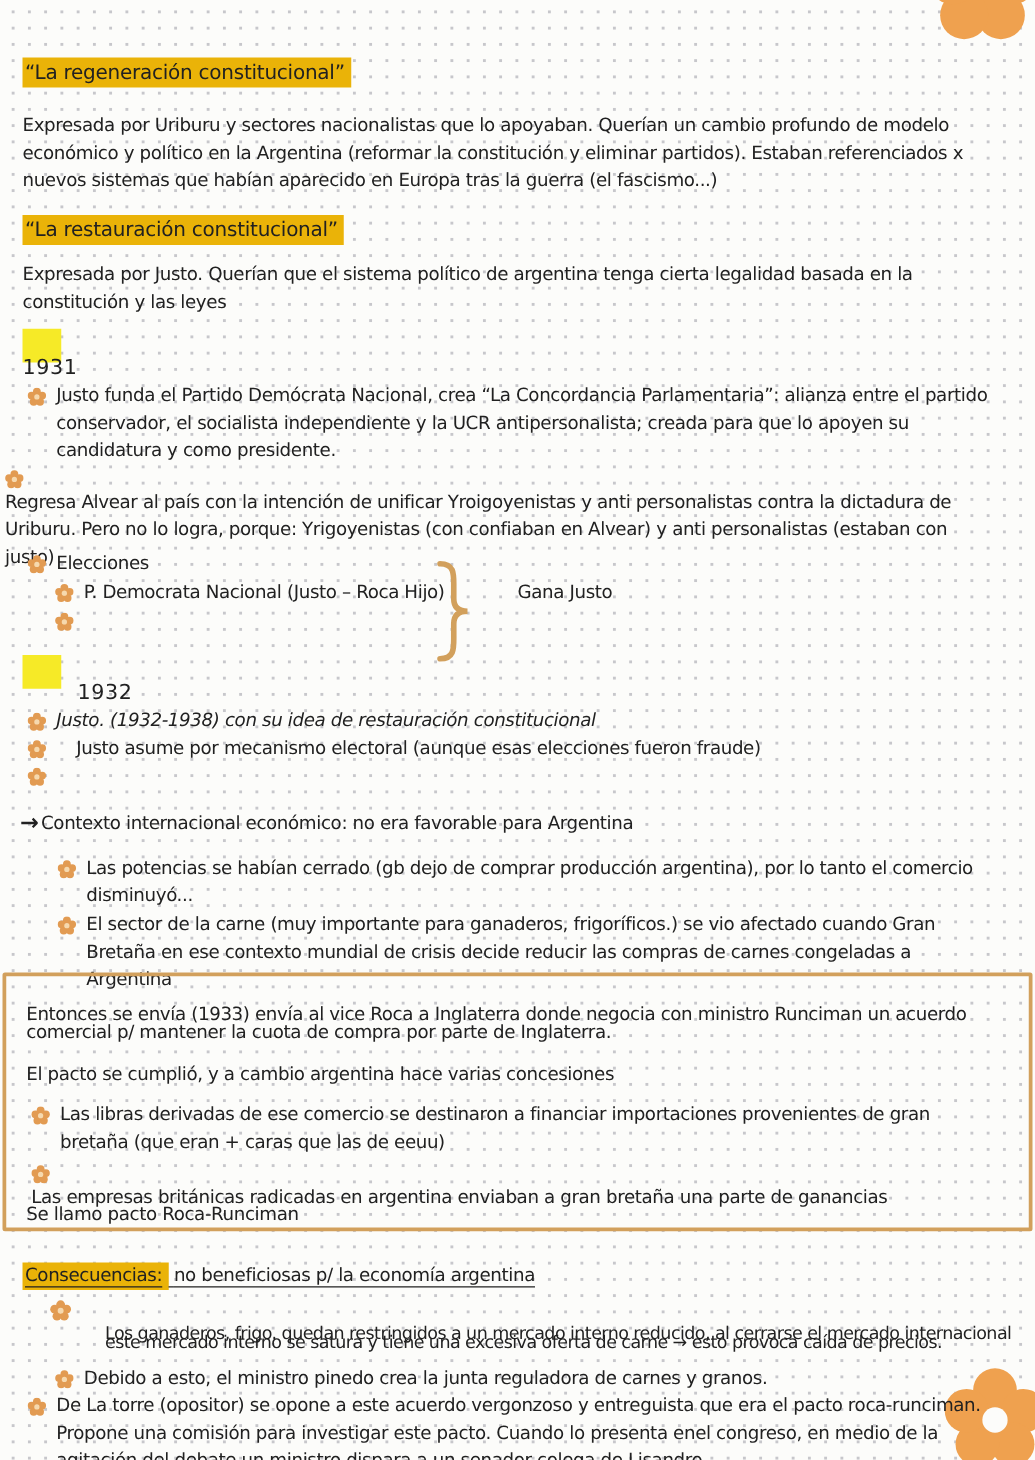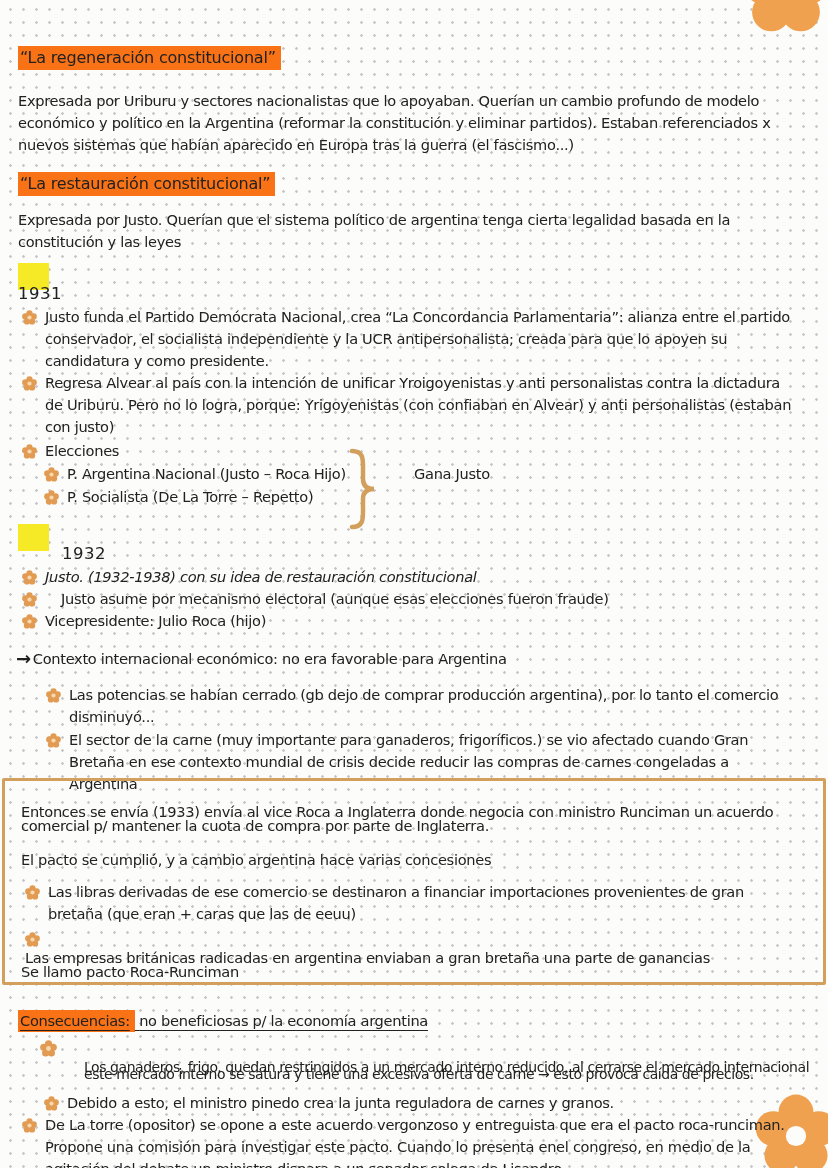--- a/index.html
+++ b/index.html
@@ -5,21 +5,21 @@
   html,body{margin:0;padding:0;}
   body{
     width:828px;height:1168px;overflow:hidden;position:relative;
     background-color:#fcfcfa;
     background-image:radial-gradient(circle,#c7c7cb 1.15px,rgba(0,0,0,0) 1.5px);
     background-size:13px 13px;background-position:4px 3px;
     font-family:"DejaVu Sans",sans-serif;color:#212121;
   }
   .abs{position:absolute;}
   .txt{font-size:14.6px;line-height:22px;letter-spacing:-0.3px;}
-  .hl{background:#f97316;padding:2px 5px 3px 2px;display:inline;}
+  .hl{background:#eab308;padding:2px 5px 3px 2px;display:inline;}
   .heading{font-size:16px;letter-spacing:-0.2px;font-weight:500;}
   .year{font-size:16.5px;letter-spacing:0.5px;}
   .year-hl{width:31px;height:27px;background:#f6ea27;}
   .bullet{display:flex;align-items:flex-start;}
   .bicon{flex:0 0 auto;margin-top:4px;margin-right:8px;line-height:0;}
   .nowrap{white-space:nowrap;}
   .underl{text-decoration:underline;text-underline-offset:4px;text-decoration-thickness:1.4px;}
   .boxed{border:3px solid #d2a05c;border-radius:2px;background:transparent;}
   .overlap-wrap{position:relative;}
   .overlap-wrap > div{position:absolute;left:0;white-space:nowrap;}
@@ -71,21 +71,21 @@
           <circle cx="10" cy="4.5" r="4.2"></circle>
           <circle cx="15.6" cy="8.6" r="4.2"></circle>
           <circle cx="13.4" cy="15.2" r="4.2"></circle>
           <circle cx="6.6" cy="15.2" r="4.2"></circle>
           <circle cx="4.4" cy="8.6" r="4.2"></circle>
         </g>
         <circle cx="10" cy="10" r="2.8" fill="#f6d9ae"></circle>
       </svg></span>
   <span>Justo funda el Partido Demócrata Nacional, crea “La Concordancia Parlamentaria”: alianza entre el partido conservador, el socialista independiente y la UCR antipersonalista; creada para que lo apoyen su candidatura y como presidente.</span>
 </div>
-<div class="abs bullet txt" style="left:22px;top:372px;width:778px;">
+<div class="abs bullet txt" style="left:4px;top:372px;width:778px;flex-direction:column;">
   <span class="bicon"><svg width="15" height="15" viewBox="0 0 20 20">
         <g fill="#e29b52">
           <circle cx="10" cy="4.5" r="4.2"></circle>
           <circle cx="15.6" cy="8.6" r="4.2"></circle>
           <circle cx="13.4" cy="15.2" r="4.2"></circle>
           <circle cx="6.6" cy="15.2" r="4.2"></circle>
           <circle cx="4.4" cy="8.6" r="4.2"></circle>
         </g>
         <circle cx="10" cy="10" r="2.8" fill="#f6d9ae"></circle>
       </svg></span>
@@ -108,34 +108,33 @@
   <span class="bicon"><svg width="15" height="15" viewBox="0 0 20 20">
         <g fill="#e29b52">
           <circle cx="10" cy="4.5" r="4.2"></circle>
           <circle cx="15.6" cy="8.6" r="4.2"></circle>
           <circle cx="13.4" cy="15.2" r="4.2"></circle>
           <circle cx="6.6" cy="15.2" r="4.2"></circle>
           <circle cx="4.4" cy="8.6" r="4.2"></circle>
         </g>
         <circle cx="10" cy="10" r="2.8" fill="#f6d9ae"></circle>
       </svg></span>
-  <span class="nowrap">P. Argentina Nacional (Justo – Roca Hijo)</span>
+  <span class="nowrap">P. Democrata Nacional (Justo – Roca Hijo)</span>
 </div>
 <div class="abs bullet txt" style="left:44px;top:486px;width:330px;">
   <span class="bicon"><svg width="15" height="15" viewBox="0 0 20 20">
         <g fill="#e29b52">
           <circle cx="10" cy="4.5" r="4.2"></circle>
           <circle cx="15.6" cy="8.6" r="4.2"></circle>
           <circle cx="13.4" cy="15.2" r="4.2"></circle>
           <circle cx="6.6" cy="15.2" r="4.2"></circle>
           <circle cx="4.4" cy="8.6" r="4.2"></circle>
         </g>
         <circle cx="10" cy="10" r="2.8" fill="#f6d9ae"></circle>
       </svg></span>
-  <span class="nowrap">P. Socialista (De La Torre – Repetto)</span>
 </div>
 <div class="abs" style="left:348px;top:448px;">
   <svg width="30" height="82" viewBox="0 0 30 82">
     <path d="M4,3 C16,3 15,12 15,22 L15,31 C15,38 19,41 26,41 C19,41 15,44 15,51 L15,60 C15,70 16,79 4,79" fill="none" stroke="#d2a05c" stroke-width="4.5" stroke-linecap="round"></path>
   </svg>
 </div>
 <div class="abs txt" style="left:414px;top:463px;">Gana Justo</div>
 
 <div class="abs year-hl" style="left:18px;top:524px;"></div>
 <div class="abs year" style="left:18px;top:544px;margin-left:44px;">1932</div>
@@ -170,21 +169,20 @@
   <span class="bicon"><svg width="15" height="15" viewBox="0 0 20 20">
         <g fill="#e29b52">
           <circle cx="10" cy="4.5" r="4.2"></circle>
           <circle cx="15.6" cy="8.6" r="4.2"></circle>
           <circle cx="13.4" cy="15.2" r="4.2"></circle>
           <circle cx="6.6" cy="15.2" r="4.2"></circle>
           <circle cx="4.4" cy="8.6" r="4.2"></circle>
         </g>
         <circle cx="10" cy="10" r="2.8" fill="#f6d9ae"></circle>
       </svg></span>
-  <span>Vicepresidente: Julio Roca (hijo)</span>
 </div>
 
 <div class="abs txt" style="left:16px;top:648px;width:790px;">
   <span class="arrow">→</span><span>Contexto internacional económico: no era favorable para Argentina</span>
 </div>
 <div class="abs bullet txt" style="left:46px;top:684px;width:740px;">
   <span class="bicon"><svg width="15" height="15" viewBox="0 0 20 20">
         <g fill="#e29b52">
           <circle cx="10" cy="4.5" r="4.2"></circle>
           <circle cx="15.6" cy="8.6" r="4.2"></circle>

